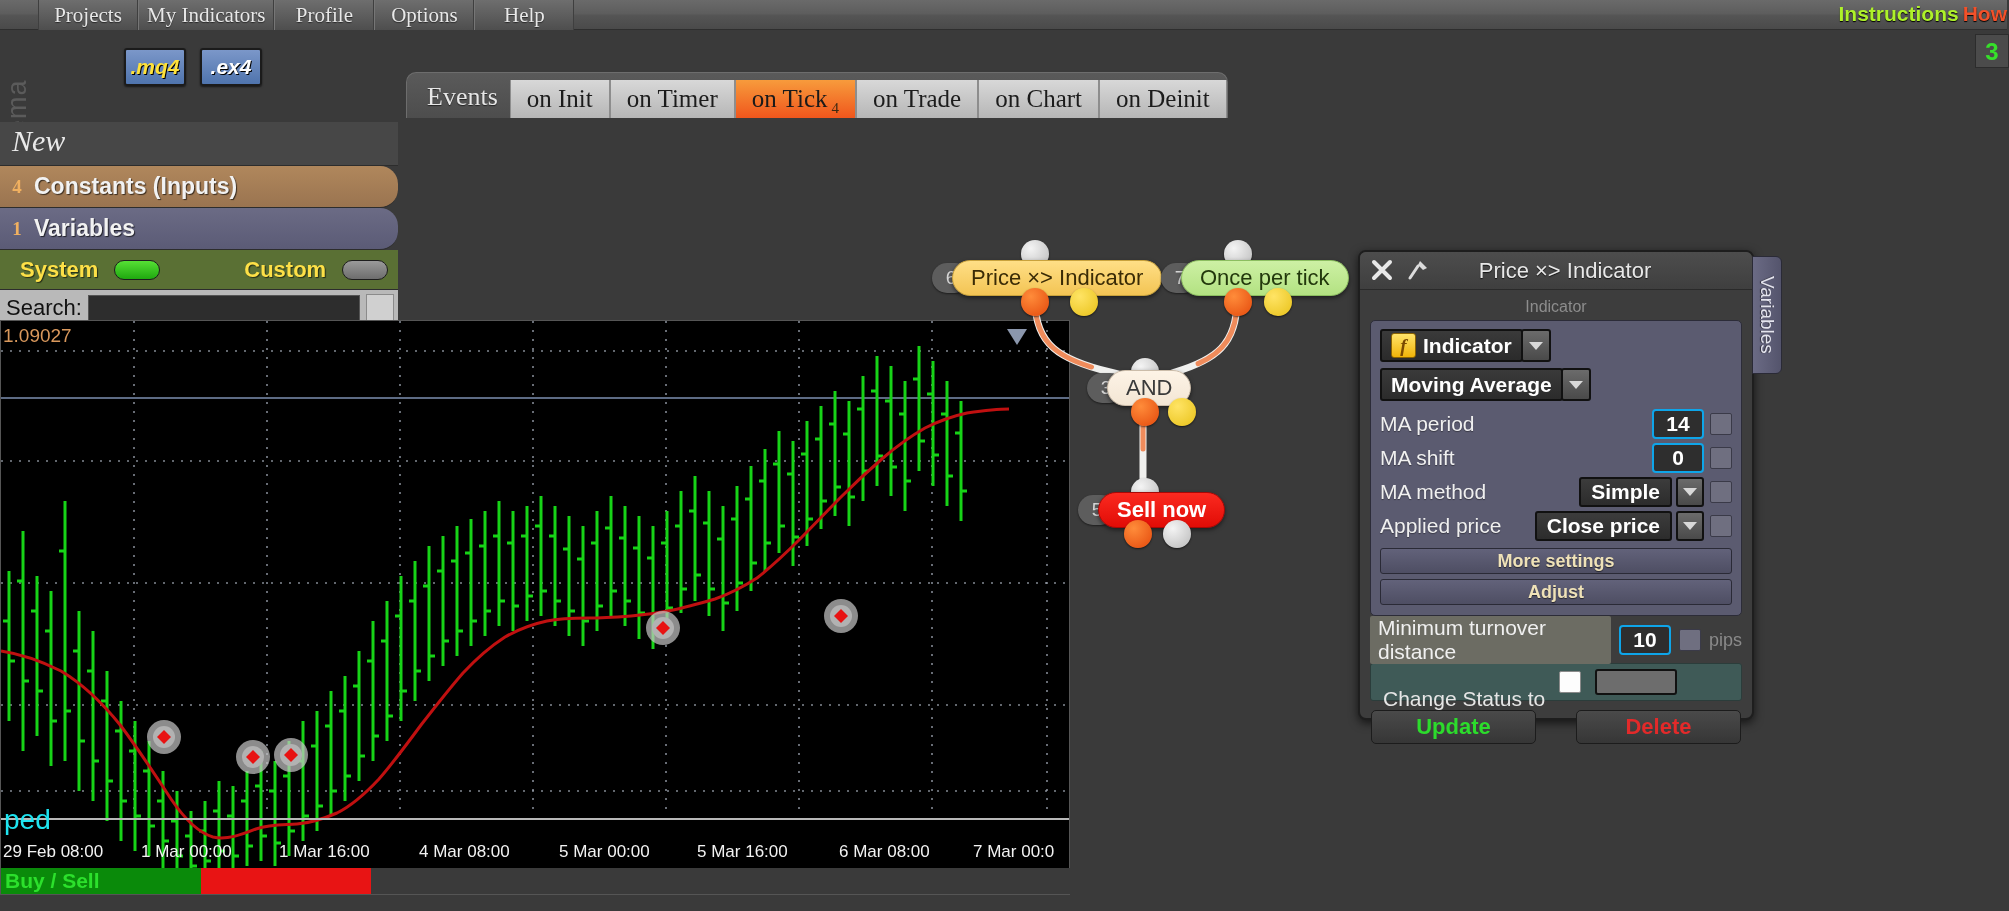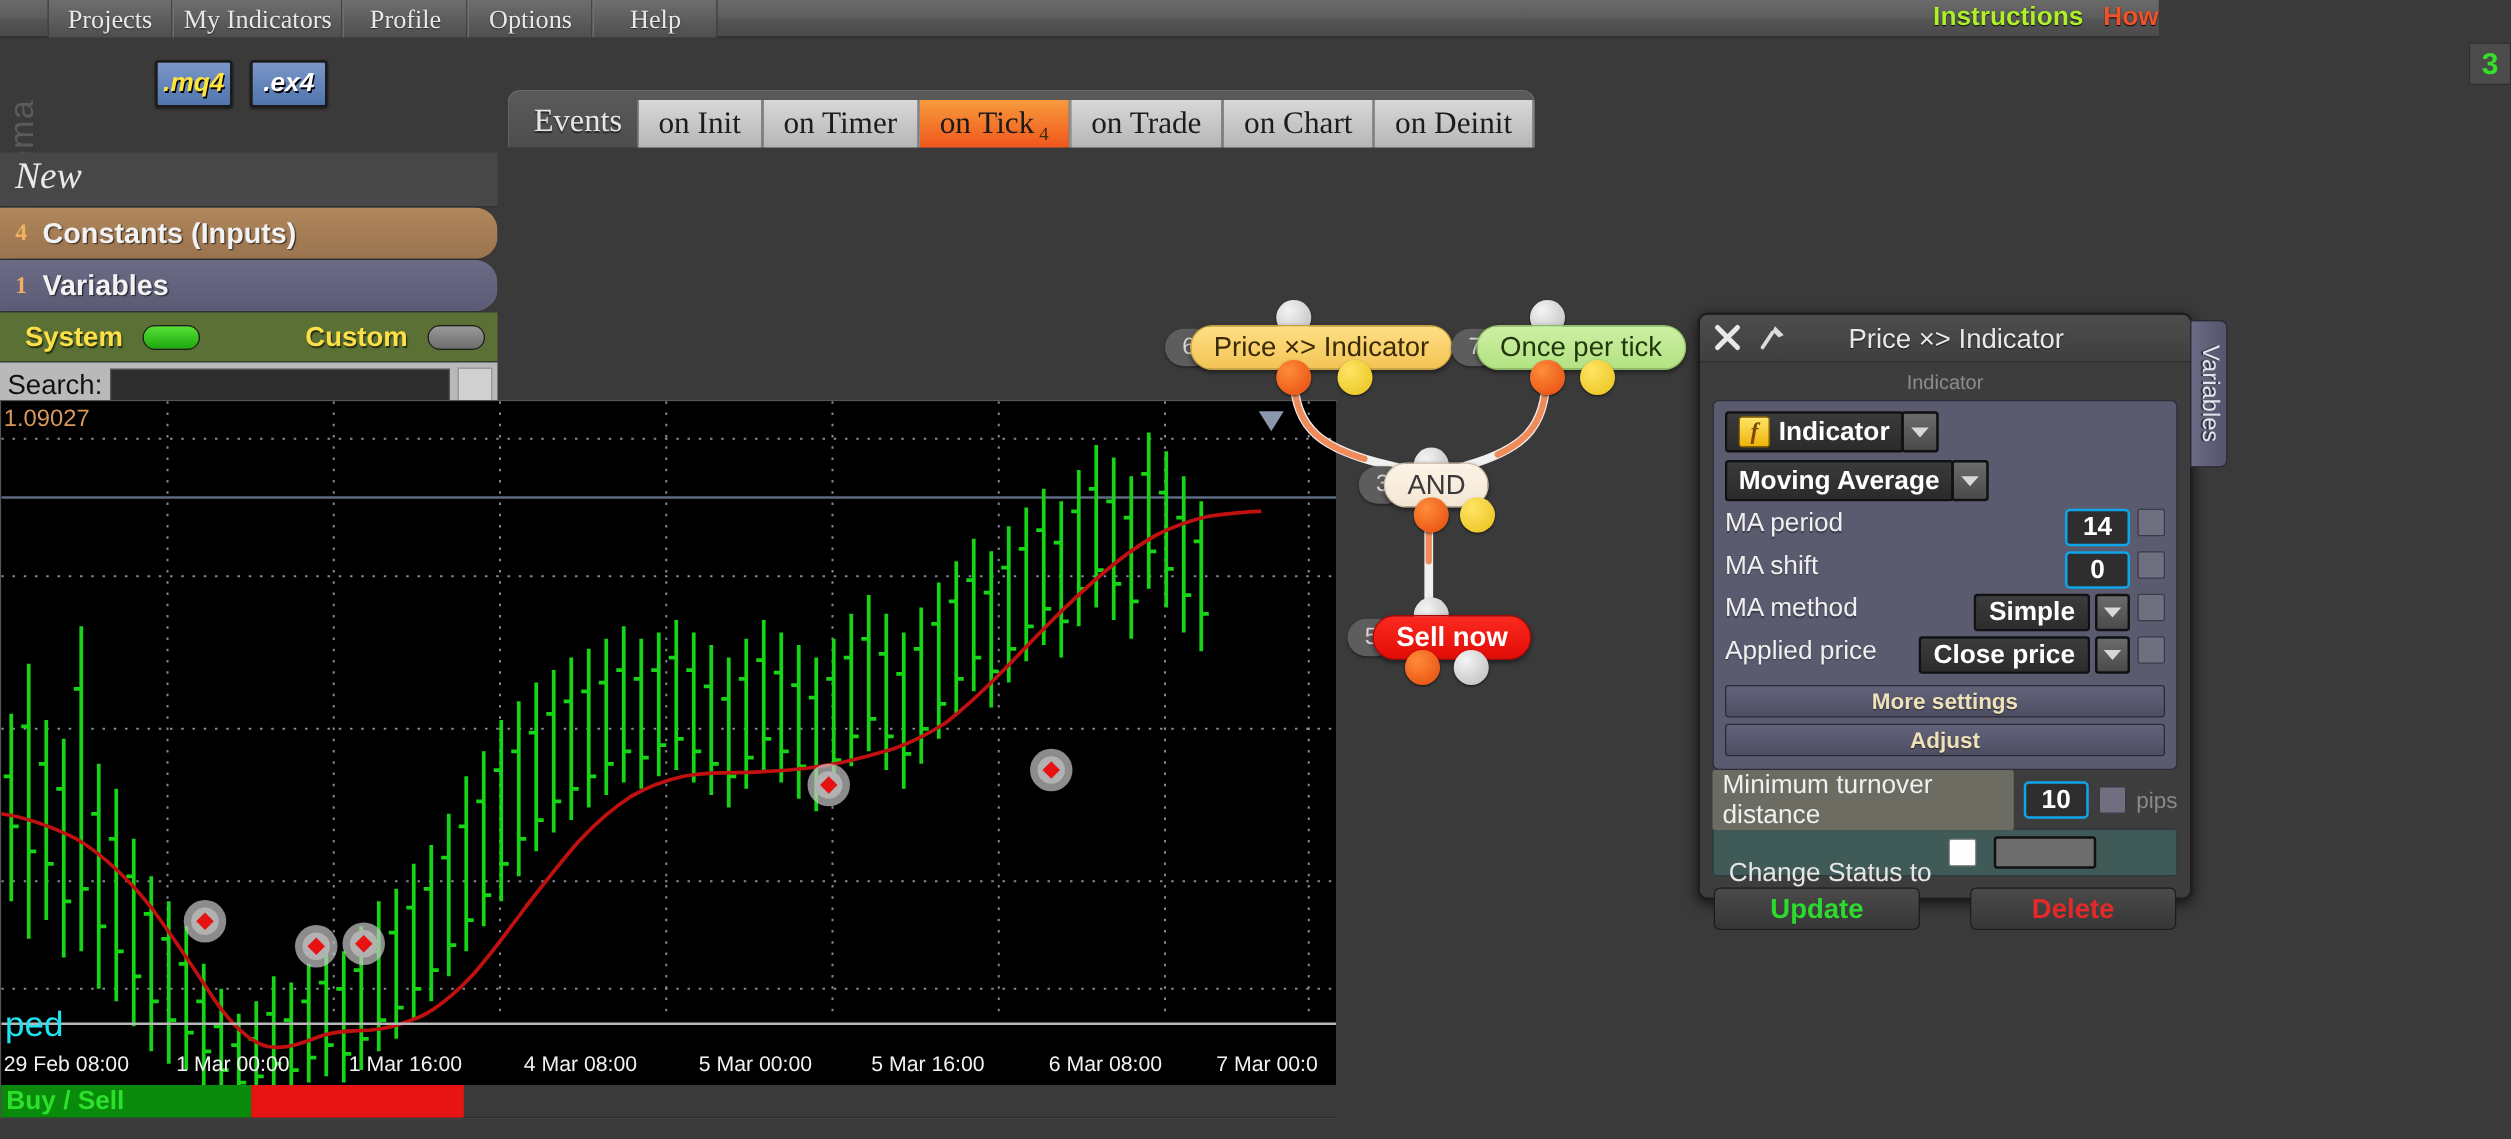--- a/index.html
+++ b/index.html
@@ -6,37 +6,37 @@
   html, body {
     width: 2009px; height: 911px;
     background: #3a3a3a;
     font-family: "Liberation Sans", sans-serif;
     overflow: hidden;
   }
   #root { position: relative; width: 2009px; height: 911px; }
 
   
   .topbar {
-    position: absolute; left: 0; top: 0; width: 1727px; height: 30px;
+    position: absolute; left: 0; top: 0; width: 2007px; height: 30px;
     background: linear-gradient(180deg,#6a6a6a 0%,#5d5d5d 48%,#555 52%,#4a4a4a 100%);
     border-bottom: 1px solid #2e2e2e;
   }
   .menubar { position: absolute; left: 38px; top: 0; height: 30px; display: flex; }
   .menu-item {
     height: 30px; line-height: 30px; padding: 0 8px;
     min-width: 100px; text-align: center;
     color: #e8e8e8; font-size: 21px;
     font-family: "Liberation Serif", serif;
     border-right: 1px solid #3f3f3f;
     border-left: 1px solid #767676;
     background: linear-gradient(180deg,#6e6e6e,#4e4e4e);
     text-shadow: 0 1px 1px rgba(0,0,0,.55);
   }
   .menu-item:first-child { border-left: 1px solid #3f3f3f; }
-  .toplinks { position: absolute; right: 0px; top: 2px; display: flex; gap: 16px; align-items: center; }
+  .toplinks { position: absolute; right: 0px; top: 2px; display: flex; gap: 4px; align-items: center; }
   .toplink { font-size: 21px; font-weight: bold; font-family: "Liberation Sans", sans-serif; }
   .tl-instructions { color: #aef12a; text-shadow: 0 1px 1px #000; }
   .tl-how { color: #f2512a; text-shadow: 0 1px 1px #000; }
   .corner-badge {
     position: absolute; right: 0px; top: 34px;
     width: 34px; height: 34px;
     background: #4b4b4b; border: 1px solid #2c2c2c;
     color: #36e02a; font-weight: bold; font-size: 24px;
     line-height: 34px; text-align: center;
     font-family: "Liberation Sans", sans-serif;
@@ -242,21 +242,21 @@
     display: flex; align-items: center; justify-content: center;
     border: 1px solid #8a6302; font-family: "Liberation Serif", serif;
   }
   .arrowbtn {
     width: 30px; height: 33px; margin-left: -2px;
     background: linear-gradient(180deg,#6b6b6b,#4a4a4a);
     border: 2px solid #111; border-radius: 3px;
     display: flex; align-items: center; justify-content: center;
   }
   .caret { width: 0; height: 0; border-left: 7px solid transparent; border-right: 7px solid transparent; border-top: 8px solid #d8d8d8;}
-  .prow { display: flex; align-items: flex-start; height: 34px; gap: 6px; }
+  .prow { display: flex; align-items: center; height: 34px; gap: 6px; }
   .prow .pl { color: #f0f0f0; font-size: 21px; flex: 1; text-shadow: 0 1px 1px rgba(0,0,0,.4); }
   .numbox {
     min-width: 52px; height: 30px; background: #2e2e2e; border: 2px solid #0ea5e9;
     border-radius: 4px; color: #fff; font-size: 21px; font-weight: bold;
     display: flex; align-items: center; justify-content: center; padding: 0 8px;
   }
   .valbtn {
     height: 30px; background: linear-gradient(180deg,#3c3c3c,#2c2c2c);
     border: 2px solid #111; border-radius: 3px; color: #fff;
     font-size: 21px; font-weight: bold; display: flex; align-items: center; padding: 0 10px;

